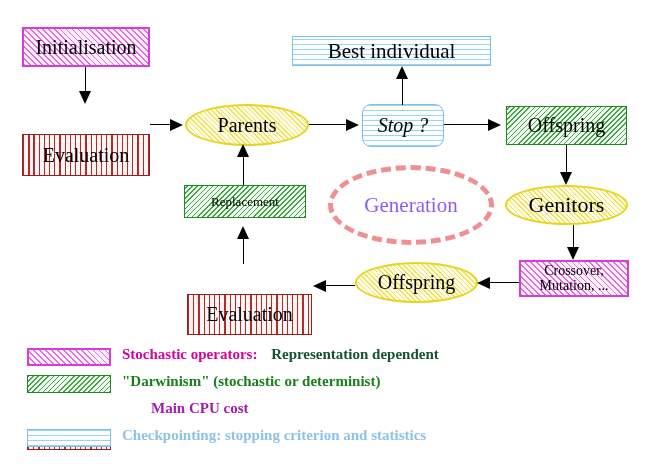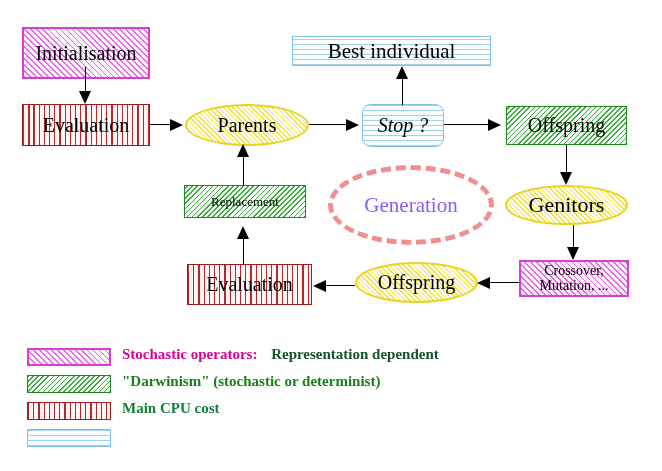--- a/index.html
+++ b/index.html
@@ -50,20 +50,21 @@
   }
 
   
   .fill-red {
     border: 1.5px solid #9e1b1b;
     background-color: #fdf4f4;
     background-image: repeating-linear-gradient(
       90deg,
       #b02b2b 0px, #b02b2b 1.3px,
       rgba(255,255,255,0) 1.3px, rgba(255,255,255,0) 5.2px);
+    margin-top: 30px;
   }
 
   
   .fill-blue {
     border: 1.5px solid #7fc0e8;
     background-color: #fbfdff;
     background-image: repeating-linear-gradient(
       0deg,
       #9fd2ef 0px, #9fd2ef 1px,
       rgba(255,255,255,0) 1px, rgba(255,255,255,0) 5px);
@@ -146,21 +147,21 @@
   }
   .legend-text .sub {
     font-weight: bold;
   }
 </style>
 </head>
 <body>
 
 <div id="canvas">
 
-  <div class="node fill-magenta" style="left:22px; top:27px; width:128px; height:52px; font-size:20px;">
+  <div class="node fill-magenta" style="left:22px; top:27px; width:128px; height:40px; font-size:20px;">
     <span>Initialisation</span>
   </div>
 
   <div class="node fill-red" style="left:22px; top:104px; width:128px; height:42px; font-size:20px;">
     <span>Evaluation</span>
   </div>
 
   <div class="node fill-blue" style="left:292px; top:36px; width:199px; height:30px; font-size:21px;">
     <span>Best individual</span>
   </div>
@@ -240,19 +241,22 @@
     <span class="sub" style="color:#d6009a;">Stochastic operators:</span>
     <span class="sub" style="color:#14532d; margin-left:10px;">Representation dependent</span>
   </div>
 
   <div class="legend-swatch fill-green" style="top:375px;"></div>
   <div class="legend-text" style="top:373px; color:#17801b;">
     <span>"Darwinism" (stochastic or determinist)</span>
   </div>
 
   <div class="legend-swatch fill-red" style="top:402px;"></div>
-  <div class="legend-text" style="top:400px; color:#15803d;">
+  <div class="legend-text" style="top:400px; color:#a21caf;margin-left:29px;">
     <span>Main CPU cost</span>
   </div>
 
   <div class="legend-swatch fill-blue" style="top:429px;"></div>
+  <div class="legend-text" style="top:427px; color:#8fc2e8;">
+    <span>Checkpointing: stopping criterion and statistics</span>
+  </div>
 
 </div>
 
 </body></html>

